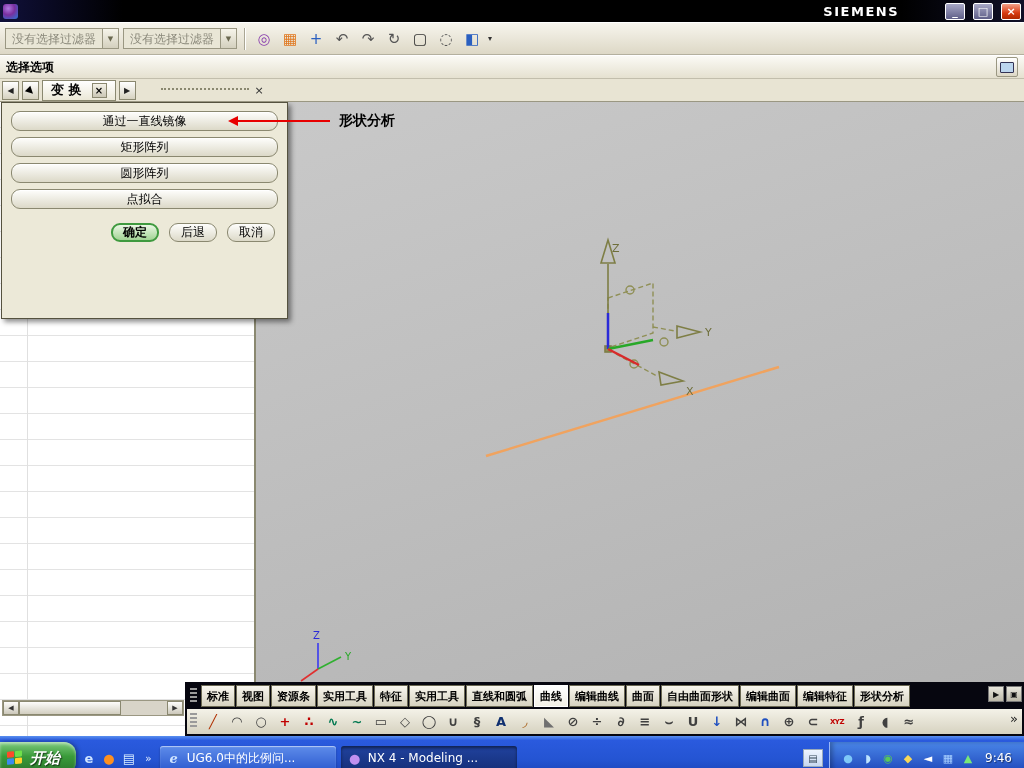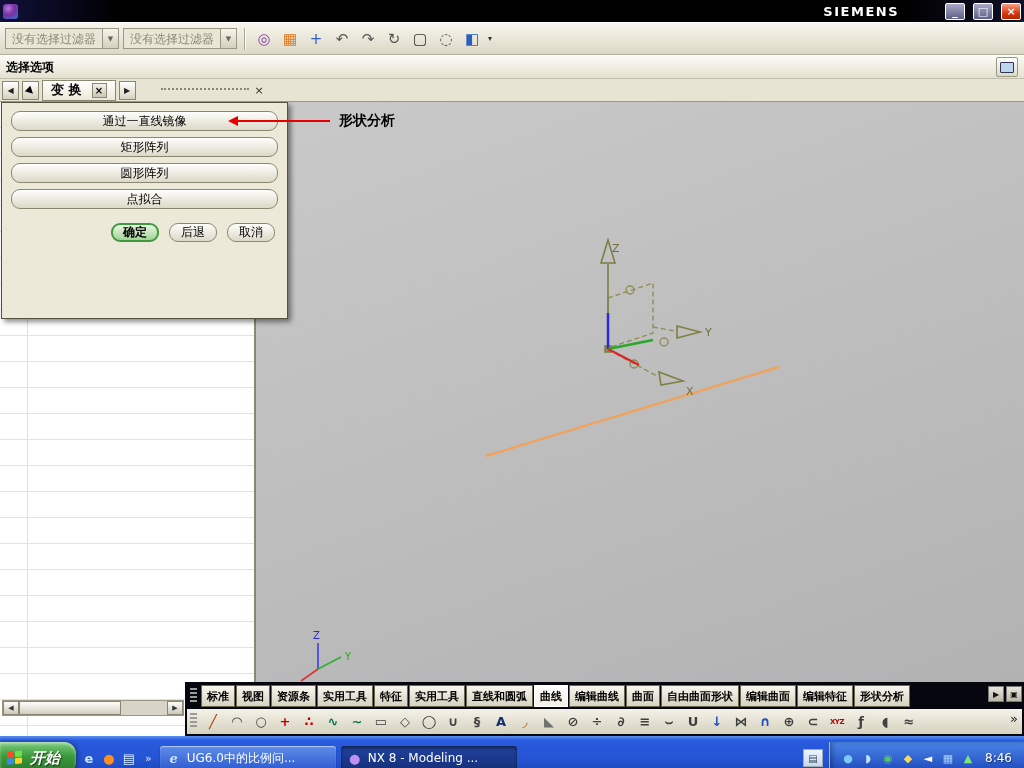--- a/index.html
+++ b/index.html
@@ -353,31 +353,31 @@
       <span class="ql-icon" style="color: rgb(216, 236, 255);">▤</span>
     </div>
   <span class="ql-overflow">»</span>
   <div style="display:flex;align-items:center;">
       <div class="task">
         <span class="ticon" style="color: rgb(207, 228, 255);">e</span>
         <span>UG6.0中的比例问...</span>
       </div>
       <div class="task active">
         <span class="ticon" style="color: rgb(192, 144, 240);">●</span>
-        <span>NX 8 - Modeling ...</span>
+        <span>NX 4 - Modeling ...</span>
       </div>
     </div>
   <div class="right-cluster">
     <span class="langbar">▤</span>
     <div class="tray">
       <span style="display:flex;gap:4px;align-items:center;">
           <span class="tray-icon" style="color: rgb(126, 200, 248);">●</span>
           <span class="tray-icon" style="color: rgb(189, 228, 255);">◗</span>
           <span class="tray-icon" style="color: rgb(88, 200, 88);">◉</span>
           <span class="tray-icon" style="color: rgb(248, 216, 88);">◆</span>
           <span class="tray-icon" style="color: rgb(255, 255, 255);">◄</span>
           <span class="tray-icon" style="color: rgb(168, 208, 255);">▦</span>
           <span class="tray-icon" style="color: rgb(120, 232, 120);">▲</span>
         </span>
-      <span class="clock">8:46</span>
+      <span class="clock">9:46</span>
     </div>
   </div>
 </div>
 
 </body></html>

